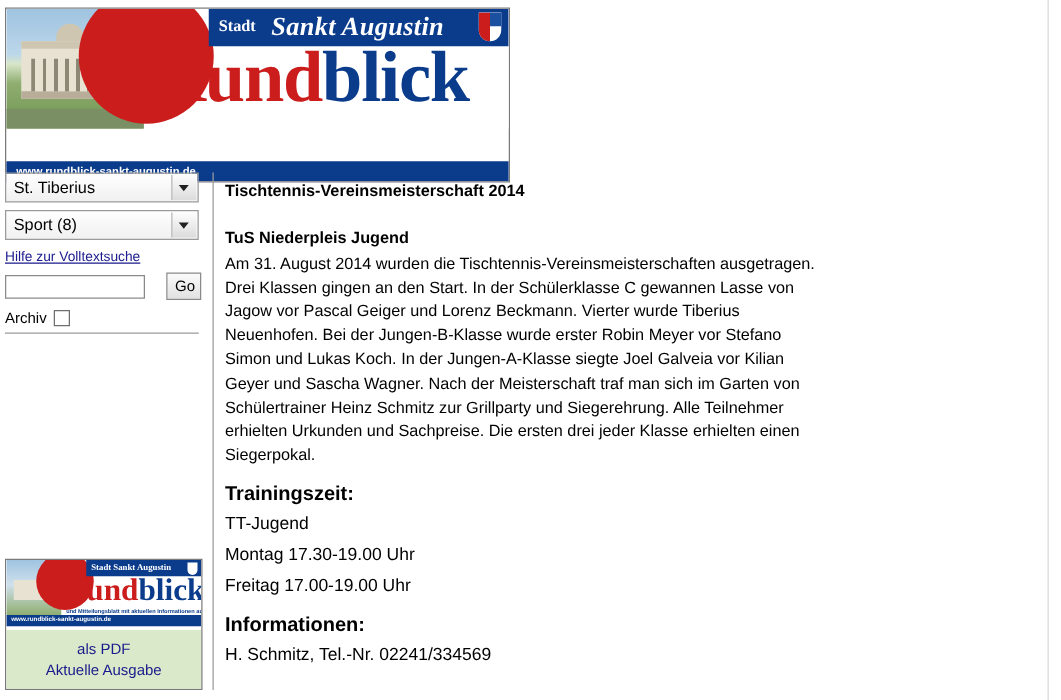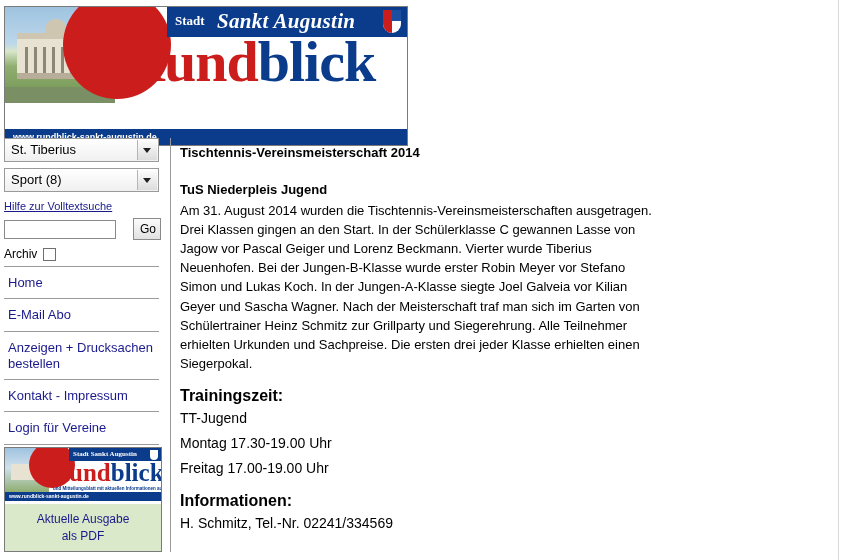--- a/index.html
+++ b/index.html
@@ -475,48 +475,41 @@
   <div class="search-row">
     <input class="search-input" type="text" placeholder="" style="">
     <button class="go-btn">Go</button>
   </div>
 
   <div class="archiv-row">
     <span>Archiv</span>
     <span class="checkbox"></span>
   </div>
 
-  <div class="nav-list">
-    <div class="nav-item">Home</div>
-    <div class="nav-item">E-Mail Abo</div>
-    <div class="nav-item">Anzeigen + Drucksachen bestellen</div>
-    <div class="nav-item">Kontakt - Impressum</div>
-    <div class="nav-item">Login für Vereine</div>
-  </div>
 </div>
 
 <div class="pdfbox">
   <div class="mini-banner">
     <div class="mini-photo">
       <div class="mb"></div>
     </div>
     <div class="mini-circle"></div>
     <div class="mini-bluebar">
       <span>Stadt Sankt Augustin</span>
       <span class="mw"></span>
     </div>
     <div class="mini-wordmark">
       <span class="r">Rund</span><span class="b">blick</span>
     </div>
     <div class="mini-sub">und Mitteilungsblatt mit aktuellen Informationen aus dem Rathaus</div>
     <div class="mini-url">www.rundblick-sankt-augustin.de</div>
   </div>
   <div class="pdf-caption">
+    <div>als PDF</div>
     <div>Aktuelle Ausgabe</div>
-    <div>als PDF</div>
   </div>
 </div>
 
 <div class="vdivider"></div>
 <div class="right-edge"></div>
 
 <div class="content">
   <h1>Tischtennis-Vereinsmeisterschaft 2014</h1>
   <h2>TuS Niederpleis Jugend</h2>
   <p class="body">Am 31. August 2014 wurden die Tischtennis-Vereinsmeisterschaften ausgetragen. Drei Klassen gingen an den Start. In der Schülerklasse C gewannen Lasse von Jagow vor Pascal Geiger und Lorenz Beckmann. Vierter wurde Tiberius Neuenhofen. Bei der Jungen-B-Klasse wurde erster Robin Meyer vor Stefano Simon und Lukas Koch. In der Jungen-A-Klasse siegte Joel Galveia vor Kilian Geyer und Sascha Wagner. Nach der Meisterschaft traf man sich im Garten von Schülertrainer Heinz Schmitz zur Grillparty und Siegerehrung. Alle Teilnehmer erhielten Urkunden und Sachpreise. Die ersten drei jeder Klasse erhielten einen Siegerpokal.</p>

